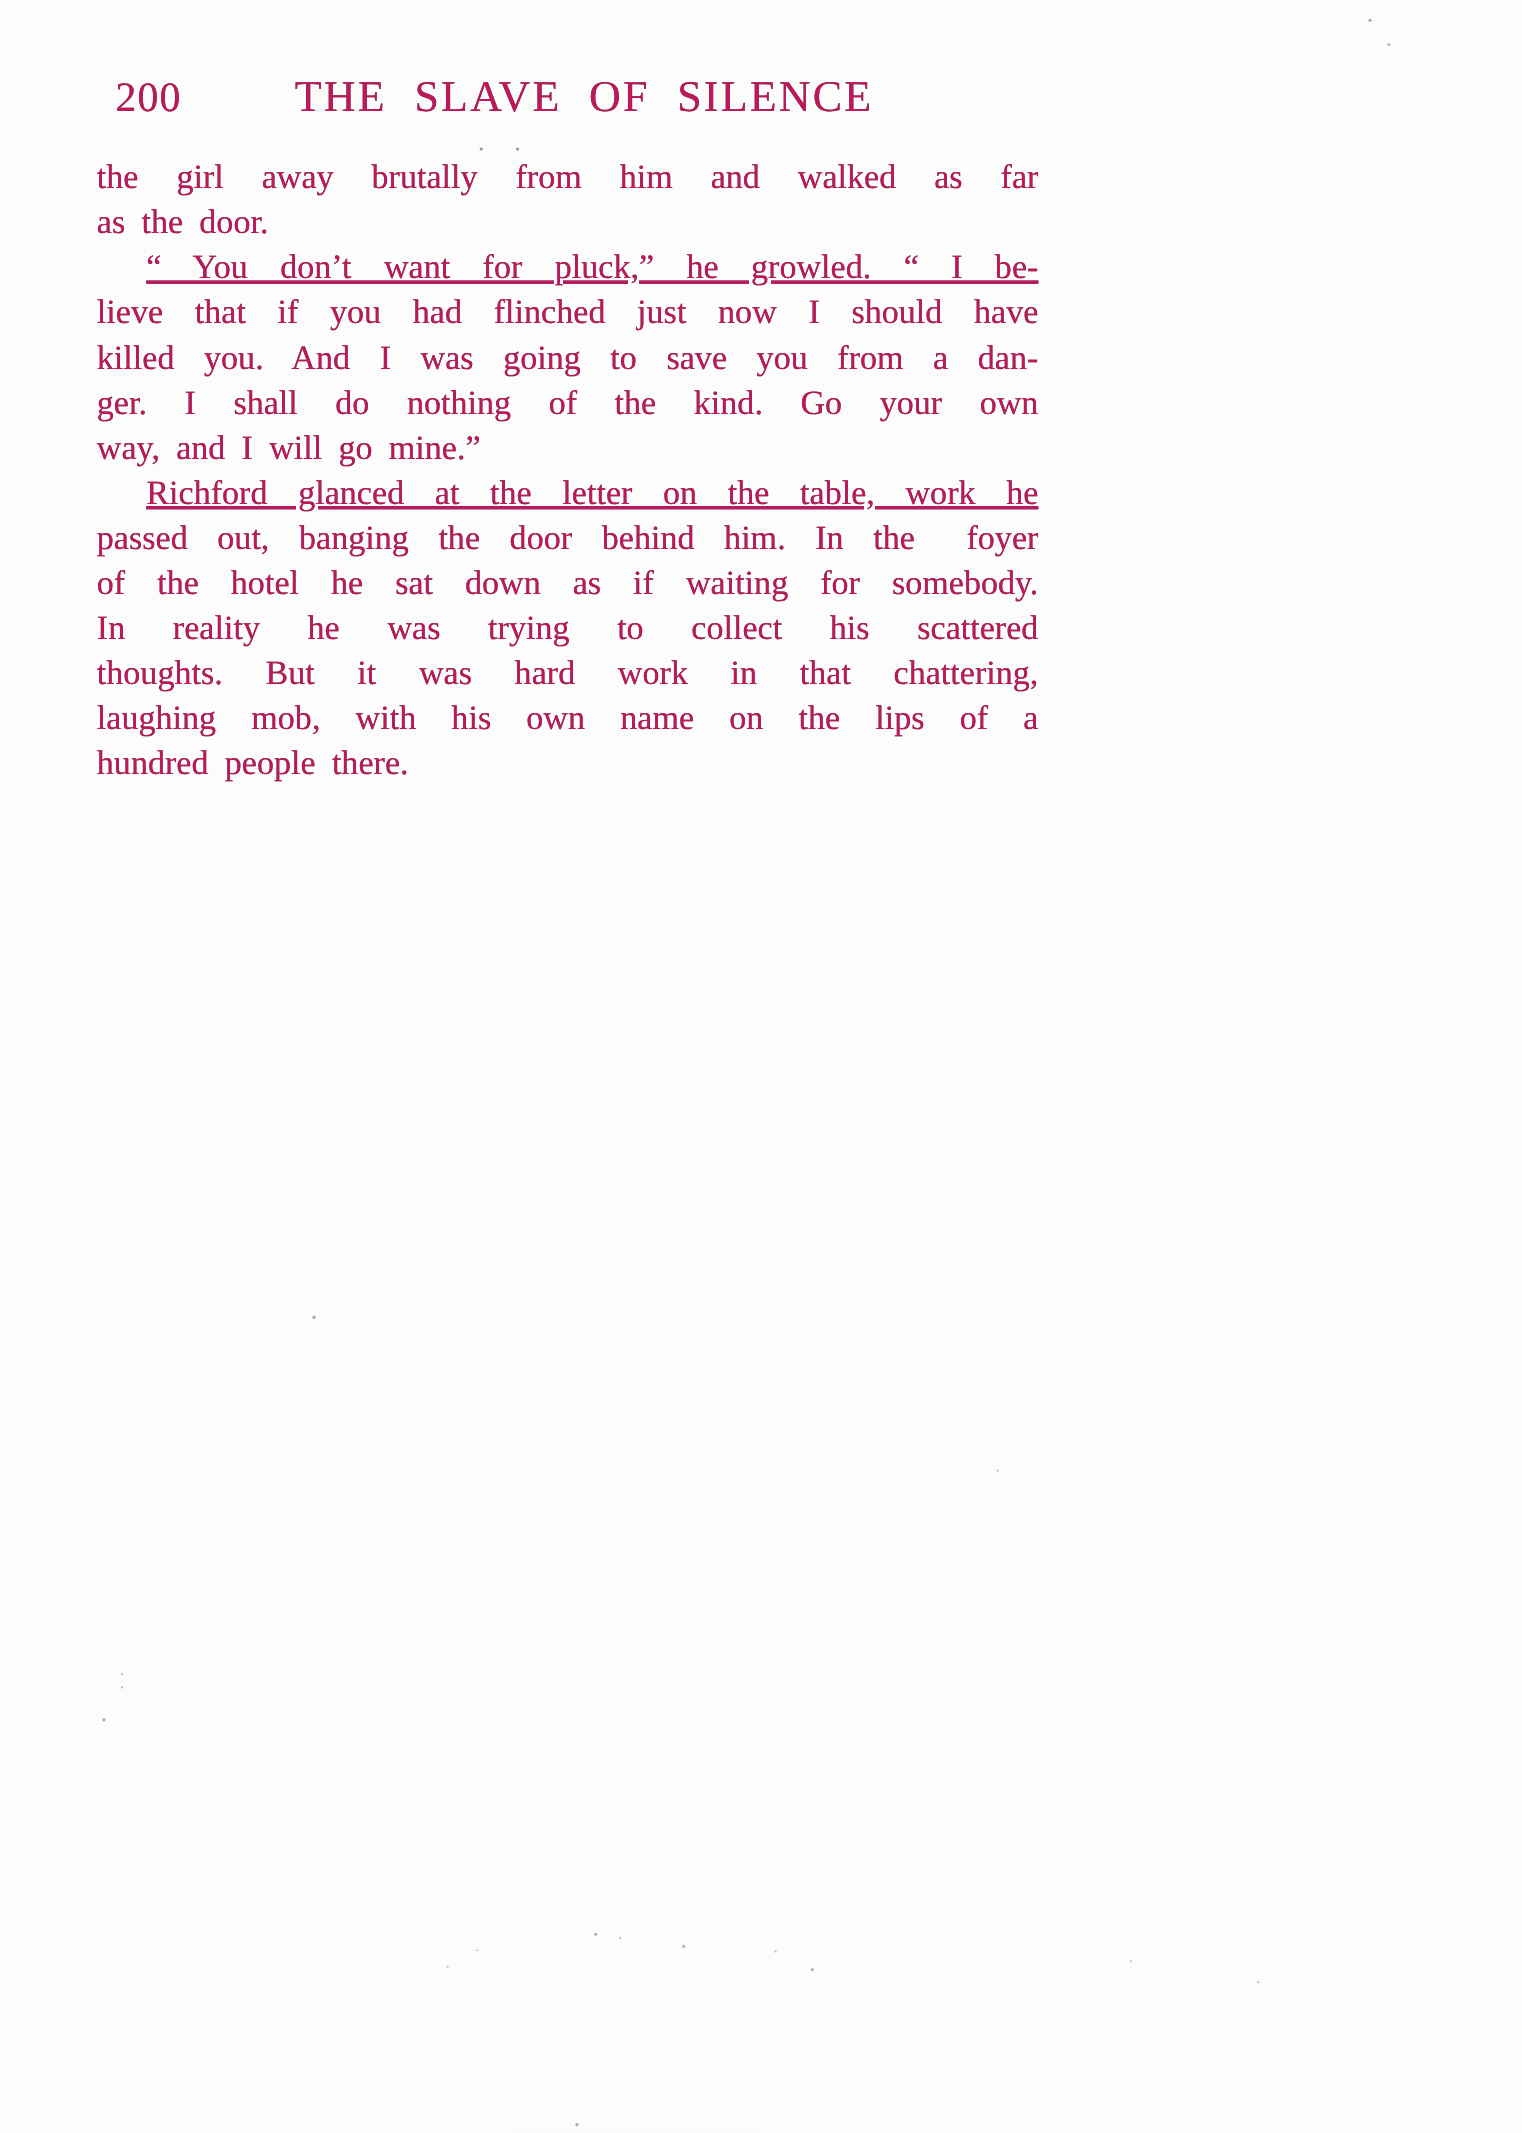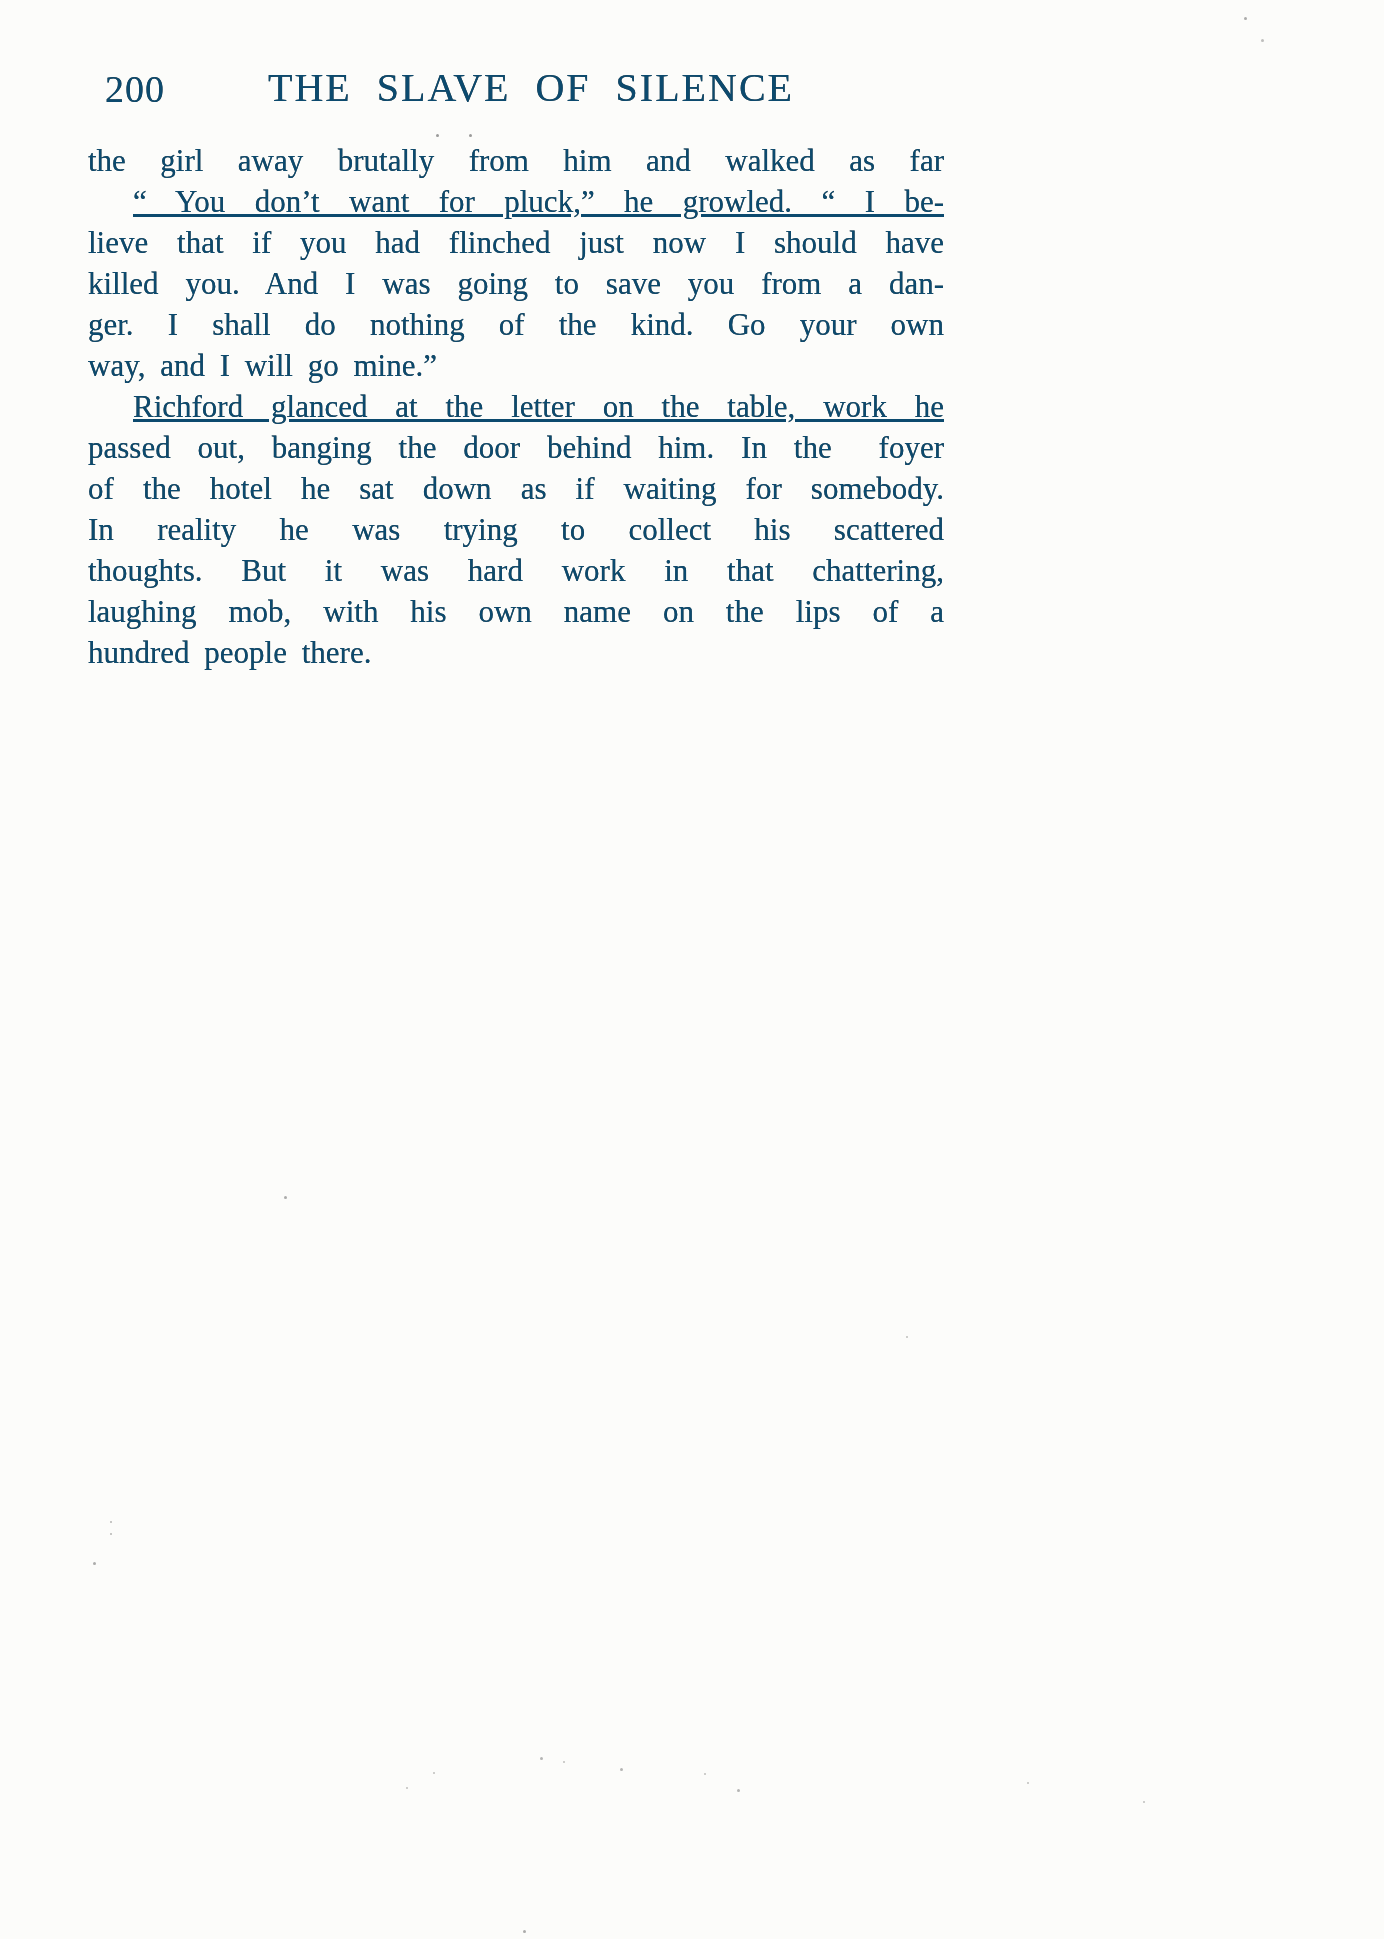--- a/index.html
+++ b/index.html
@@ -1,21 +1,21 @@
 <!DOCTYPE html>
 <html><head>
 <meta charset="utf-8">
 <style>
   html,body{margin:0;padding:0;background:#e8e8e8;}
   .page{
     position:relative;
     width:1384px;height:1939px;
     background:#fcfcfa;
     font-family:"Liberation Serif", serif;
-    color:#0c4a6e;
+    color:#be185d;
     overflow:hidden;
     margin:0 auto;
   }
   .header{position:absolute;left:103px;top:62px;width:856px;height:46px;}
   .pagenum{
     position:absolute;left:2px;bottom:0;
     font-size:38px;line-height:1;letter-spacing:1px;
     text-shadow:0 0 .5px rgba(22,21,20,.8);
   }
   .title{
@@ -44,20 +44,21 @@
 
   <div class="header">
     <span class="pagenum">200</span>
     <div class="title">THE SLAVE OF SILENCE</div>
   </div>
 
   <div class="bodytext">
 
     <div>
       <div class="line just">the girl away brutally from him and walked as far</div>
+      <div class="line">as the door.</div>
     </div>
 
     <div>
       <div class="line just indent">“ You don’t want for pluck,” he growled.  “ I be-</div>
       <div class="line just">lieve that if you had flinched just now I should have</div>
       <div class="line just">killed you.  And I was going to save you from a dan-</div>
       <div class="line just">ger.  I shall do nothing of the kind.  Go your own</div>
       <div class="line">way, and I will go mine.”</div>
     </div>
 

